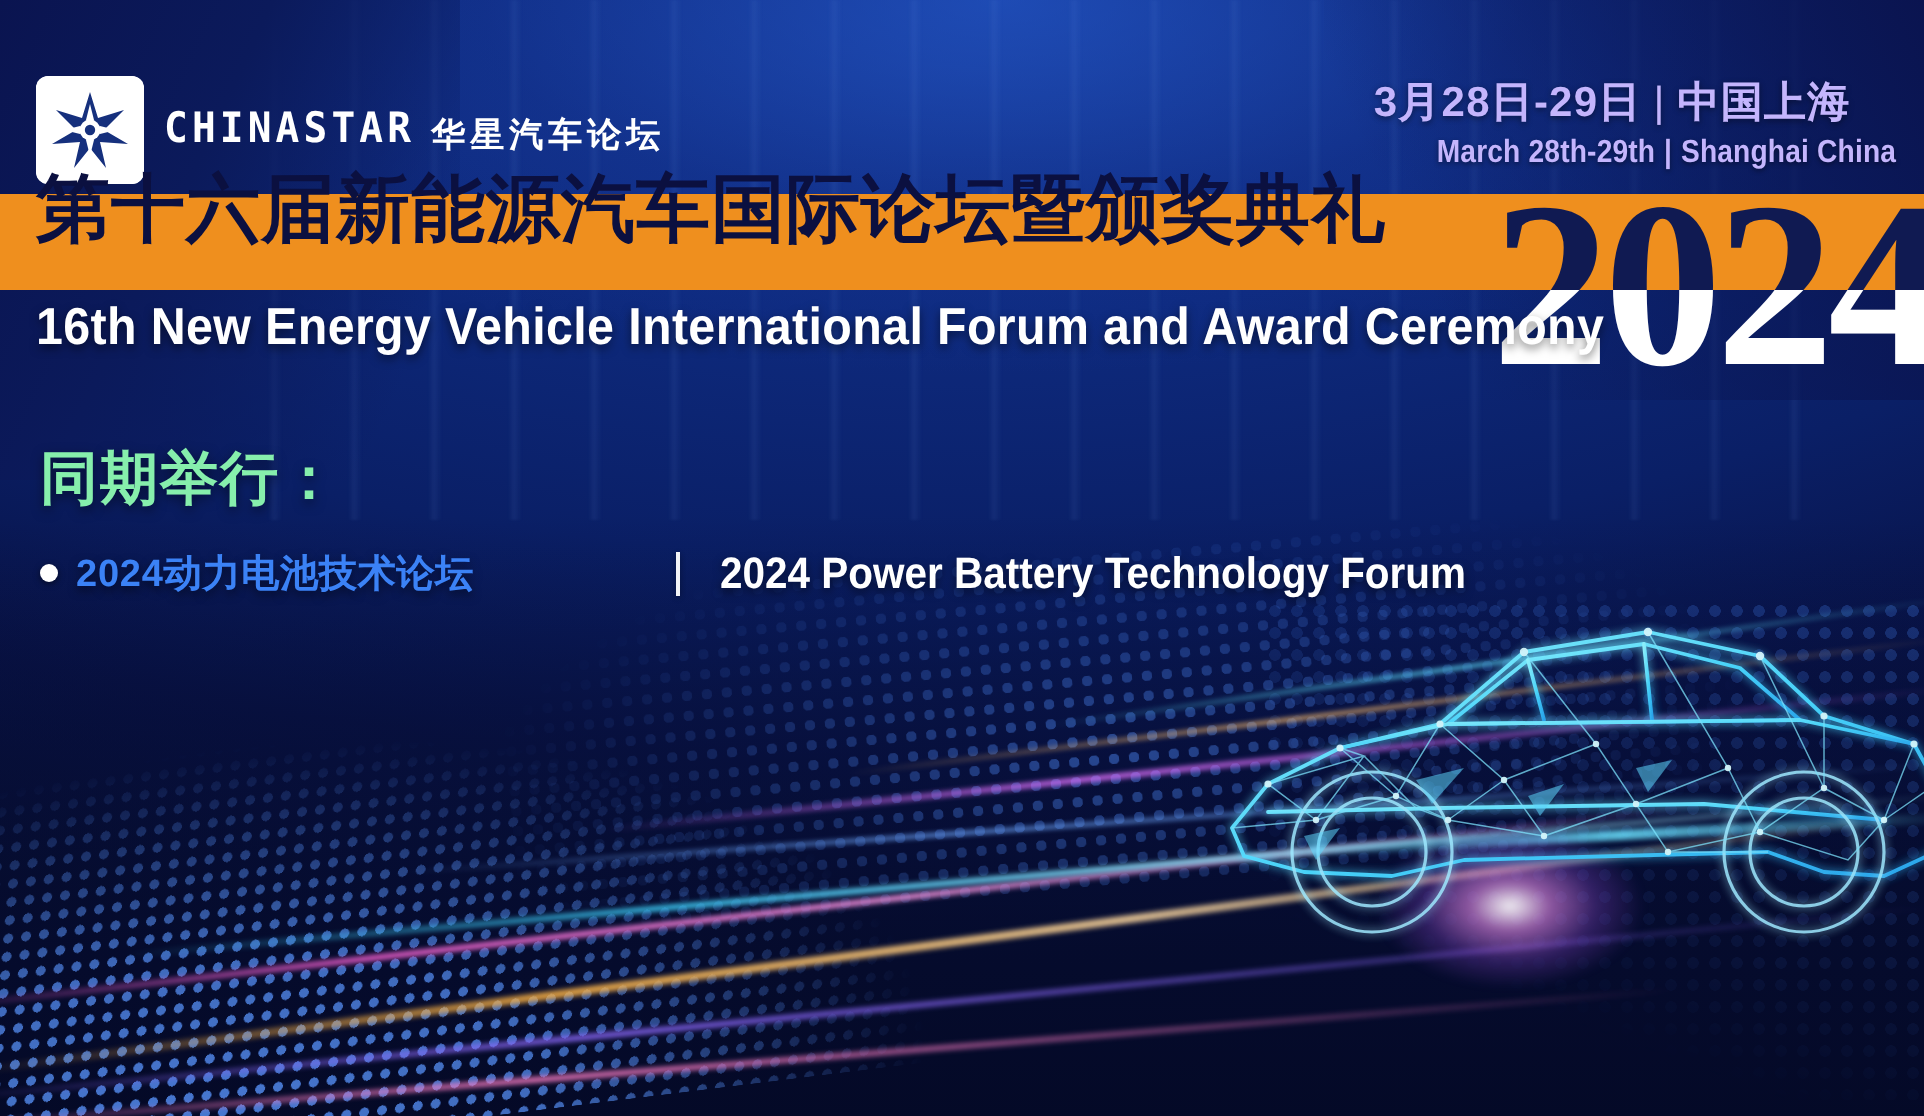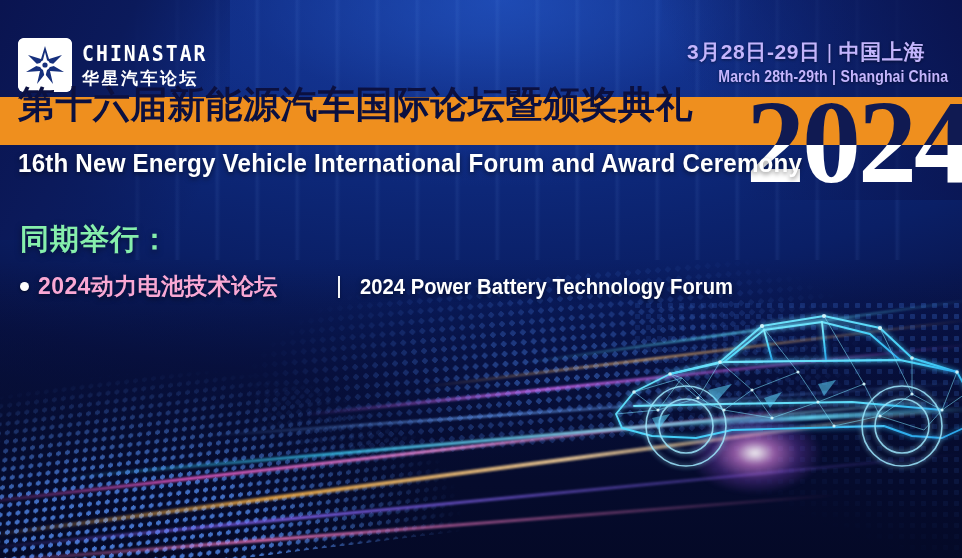--- a/index.html
+++ b/index.html
@@ -122,21 +122,21 @@
 
   
   .logo{
     position:absolute; left:18px; top:38px; display:flex; align-items:center; gap:10px;
   }
   .logo-mark{
     width:54px; height:54px; border-radius:6px; background:#fff;
     position:relative; overflow:hidden; flex:0 0 auto;
   }
   .logo-mark svg{ position:absolute; inset:0; width:100%; height:100%; }
-  .logo-text{ display:flex; flex-direction:column; line-height:1; }
+  .logo-text{ display:flex; flex-direction:row; line-height:1; }
   .logo-en{
     color:#fff; font-size:21px; font-weight:700; letter-spacing:2.2px;
     font-family:"DejaVu Sans Mono", monospace; transform:scaleX(.94); transform-origin:left;
   }
   .logo-cn{
     color:#fff; font-size:17px; font-weight:700; letter-spacing:2.5px; margin-top:5px;
   }
 
   
   .datebox{
@@ -196,21 +196,21 @@
   }
   .f-list{ list-style:none; }
   .f-row{
     display:flex; align-items:center; height:29px; margin-bottom:5px;
   }
   .f-bullet{
     width:9px; height:9px; border-radius:50%; background:#fff; flex:0 0 auto;
     margin-right:9px; box-shadow:0 1px 3px rgba(0,0,0,.5);
   }
   .f-cn{
-    color:#f9a8d4; font-size:23px; font-weight:700; letter-spacing:.4px;
+    color:#3b82f6; font-size:19px; font-weight:700; letter-spacing:.4px;
     white-space:nowrap; width:292px;
     text-shadow:0 2px 5px rgba(0,0,0,.5);
   }
   .f-sep{
     width:2px; height:22px; background:#fff; opacity:.95; flex:0 0 auto;
     margin:0 20px 0 8px; box-shadow:0 1px 3px rgba(0,0,0,.4);
   }
   .f-en{
     color:#fff; font-size:22px; font-weight:700; white-space:nowrap;
     transform:scaleX(.92); transform-origin:left;

